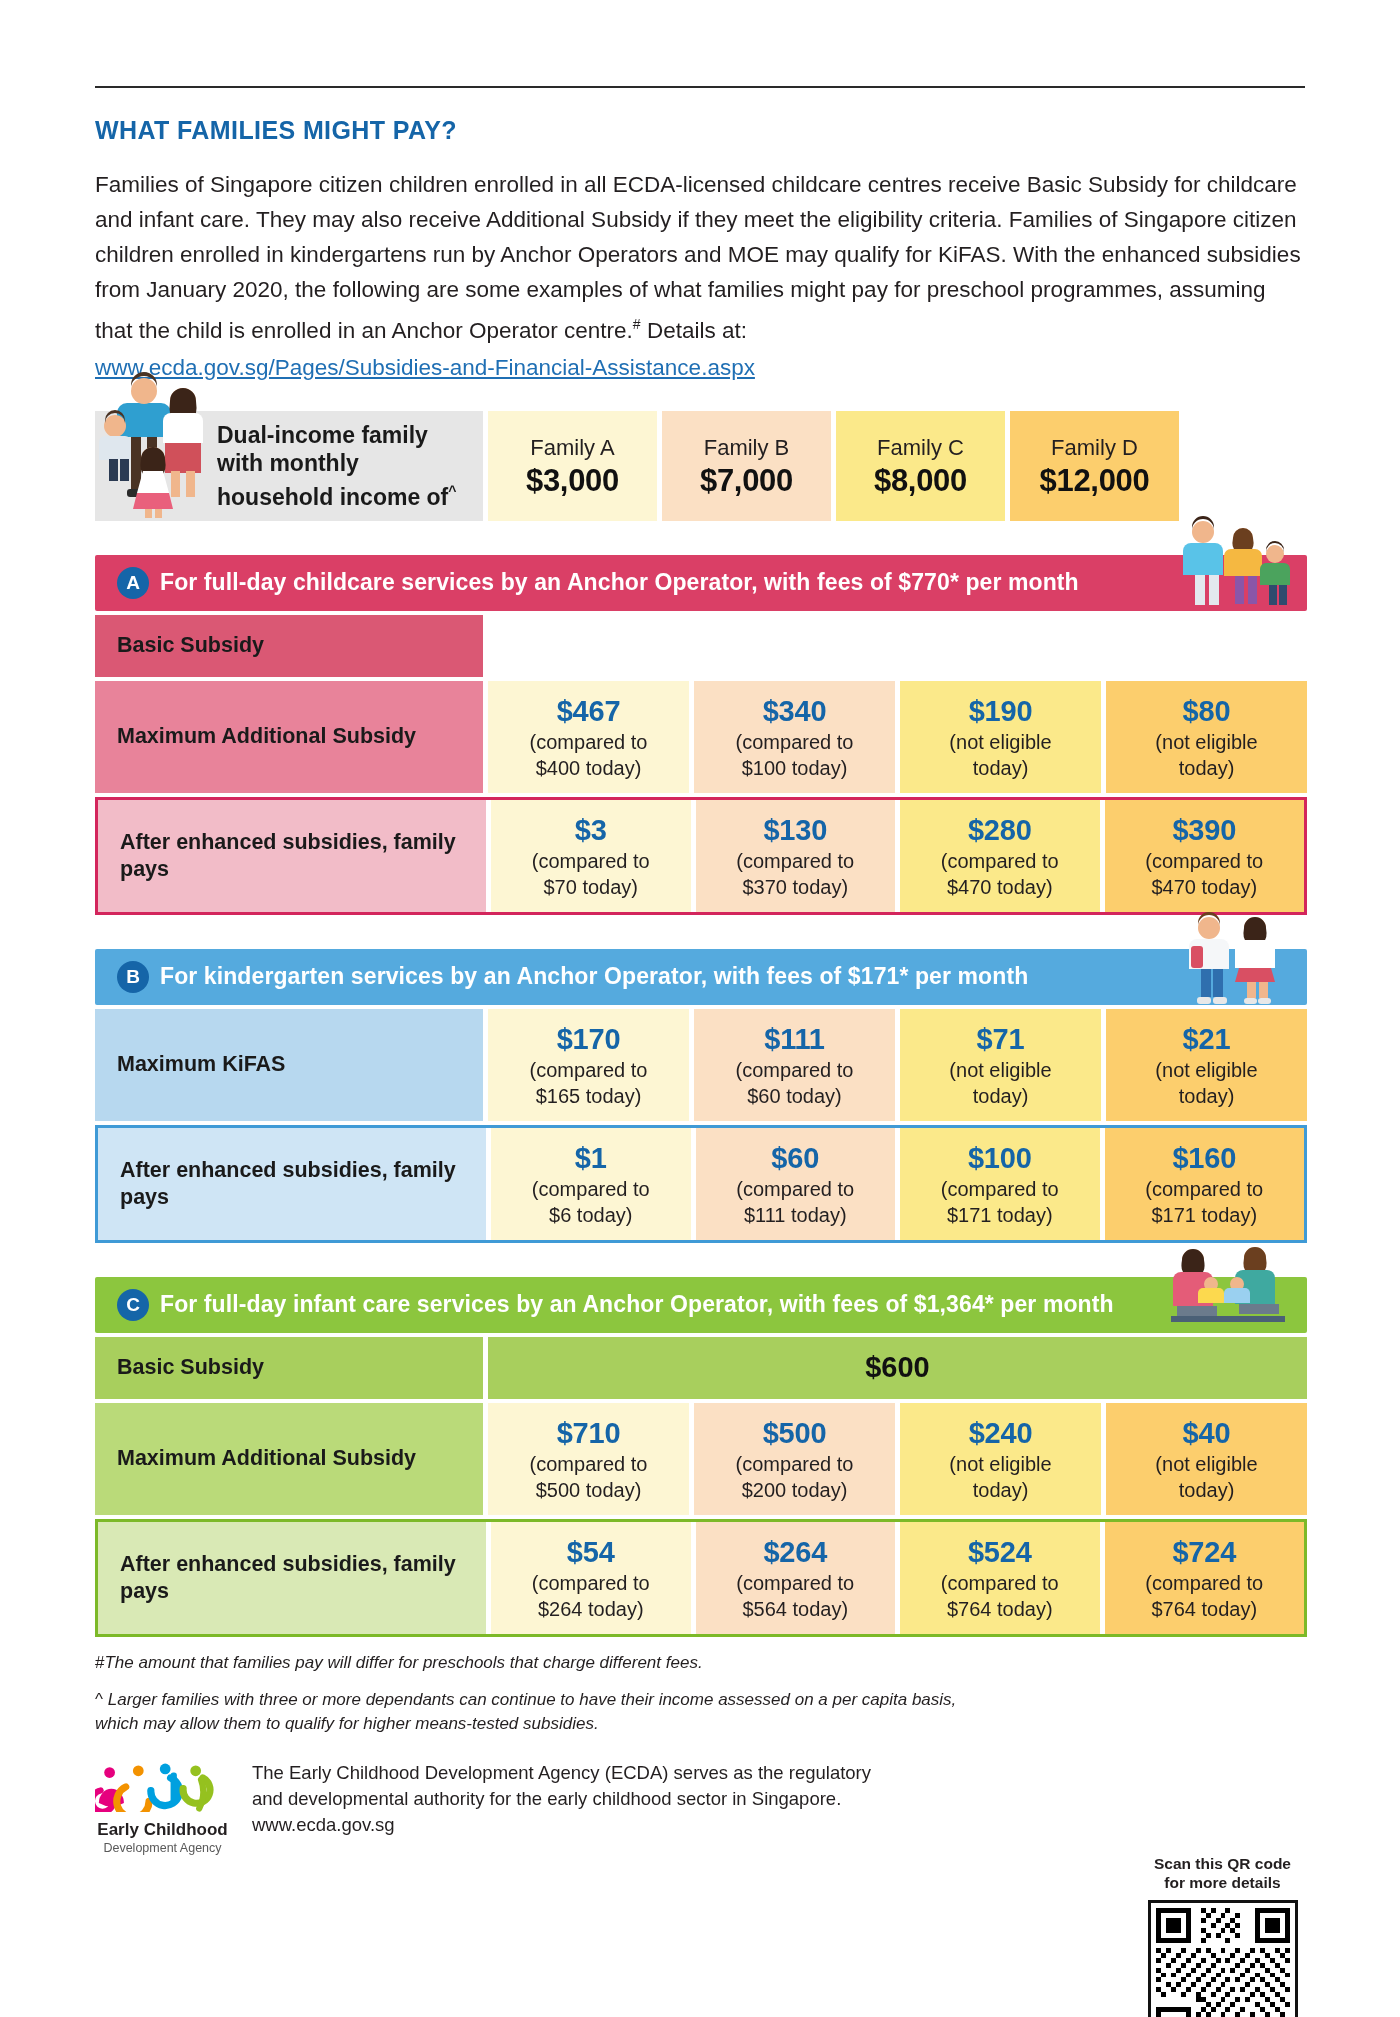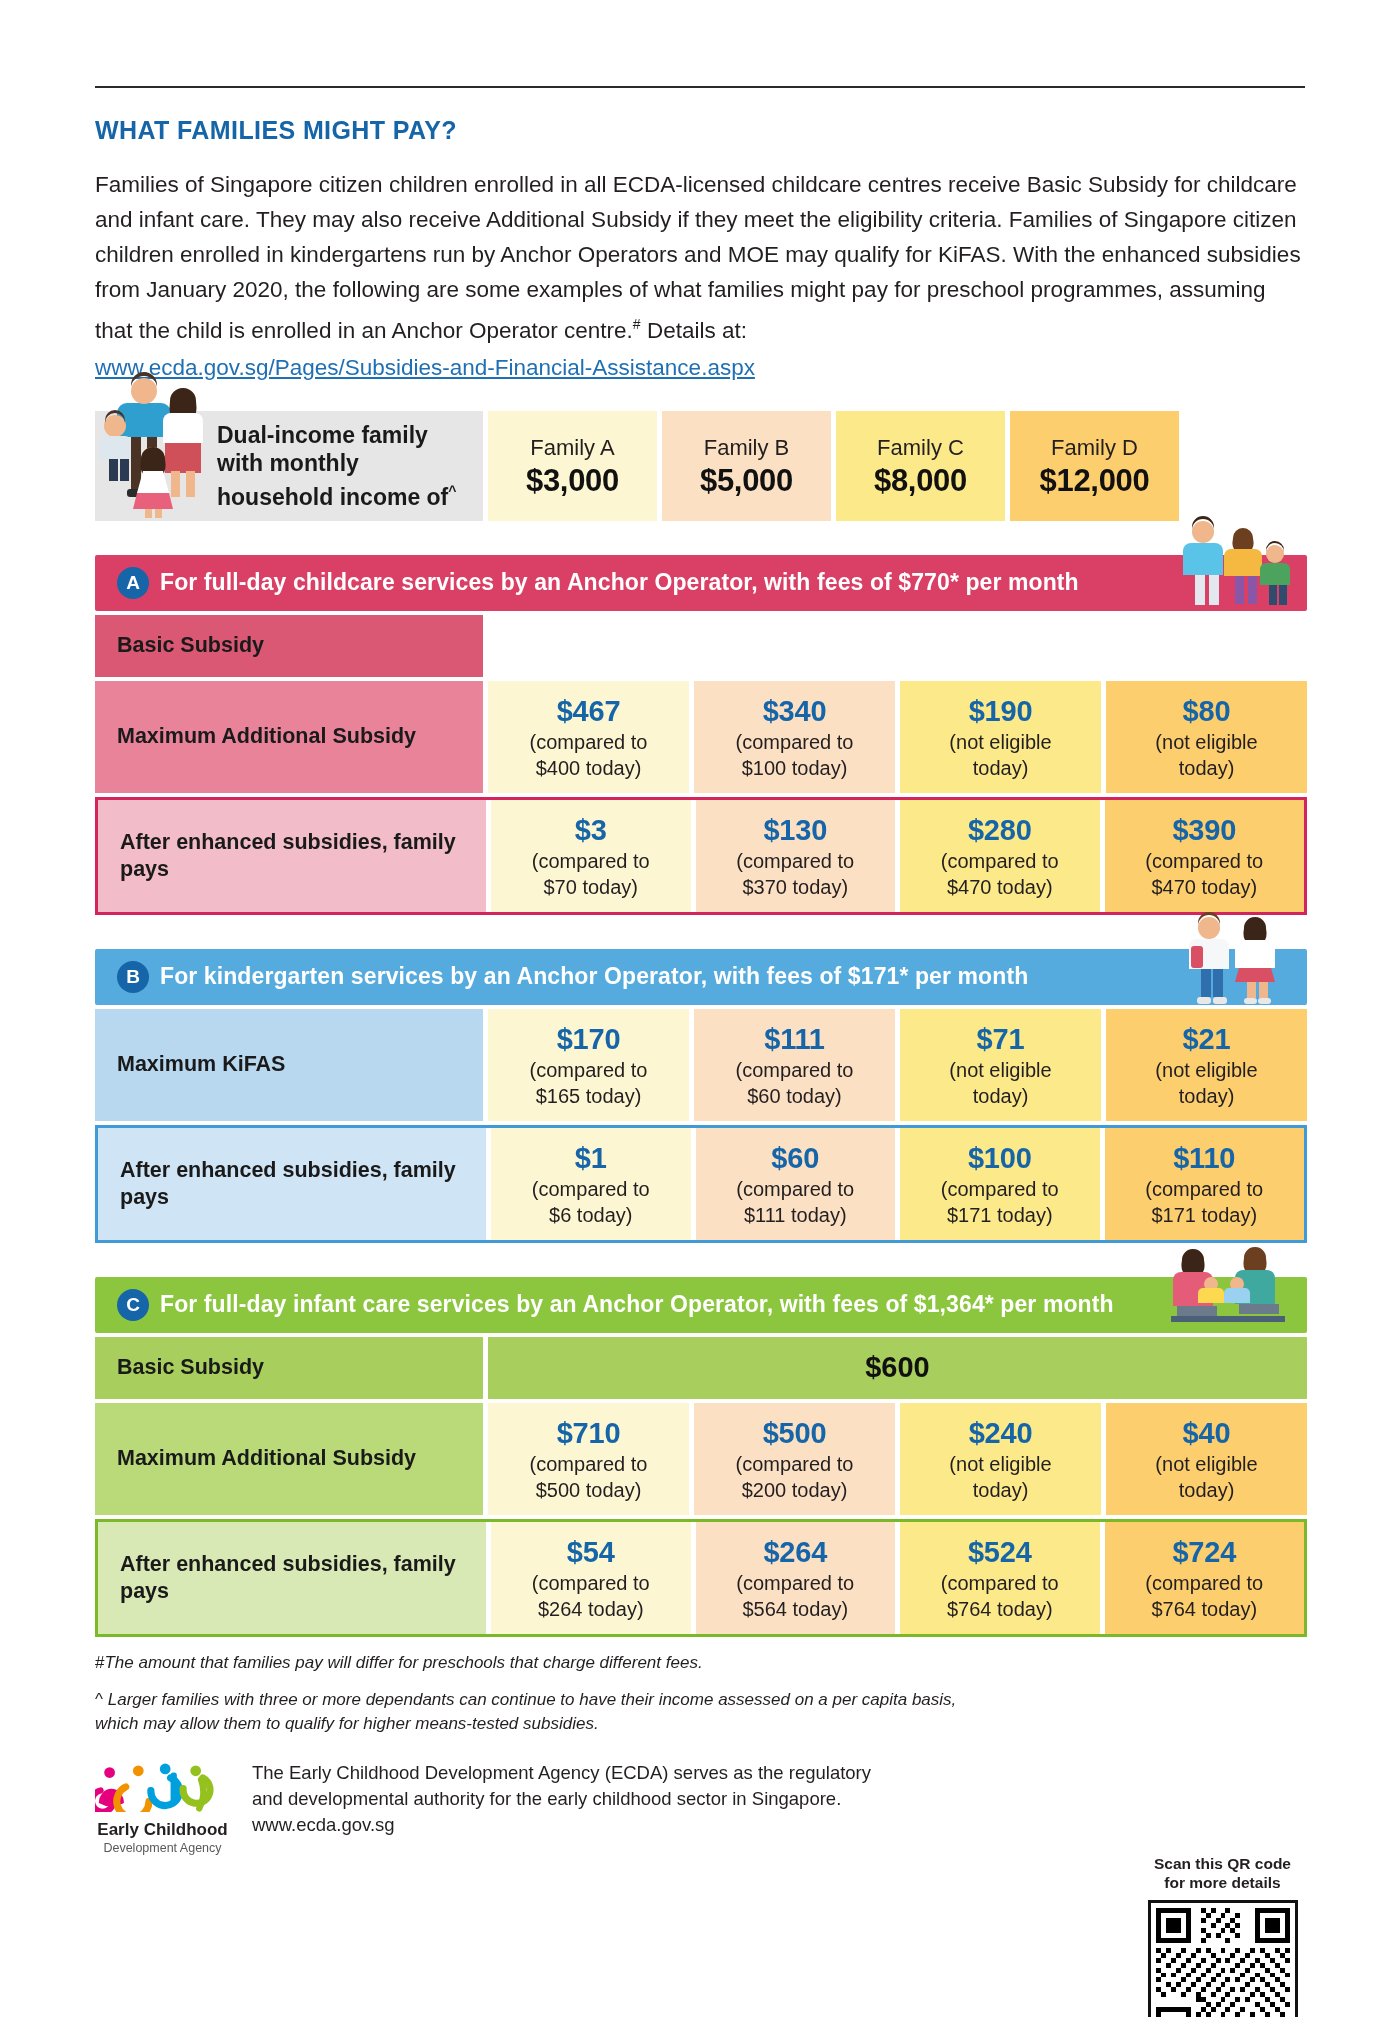--- a/index.html
+++ b/index.html
@@ -169,21 +169,21 @@
           <rect x="68" y="138" width="7" height="9" fill="#f0b68c"></rect>
         </svg>
         <div class="txt"><span>Dual-income family with monthly household income of</span><span class="sup">^</span></div>
       </div>
       <div class="fam-col c1">
         <div class="fam-name">Family A</div>
         <div class="fam-amt">$3,000</div>
       </div>
       <div class="fam-col c2">
         <div class="fam-name">Family B</div>
-        <div class="fam-amt">$5,000</div>
+        <div class="fam-amt">$7,000</div>
       </div>
       <div class="fam-col c3">
         <div class="fam-name">Family C</div>
         <div class="fam-amt">$8,000</div>
       </div>
       <div class="fam-col c4">
         <div class="fam-name">Family D</div>
         <div class="fam-amt">$12,000</div>
       </div>
     </div>
@@ -324,21 +324,21 @@
         <div class="big">$60</div>
         <div class="sub">(compared to</div>
         <div class="sub">$111 today)</div>
       </div>
       <div class="cell c3">
         <div class="big">$100</div>
         <div class="sub">(compared to</div>
         <div class="sub">$171 today)</div>
       </div>
       <div class="cell c4">
-        <div class="big">$110</div>
+        <div class="big">$160</div>
         <div class="sub">(compared to</div>
         <div class="sub">$171 today)</div>
       </div>
     </div>
   </div>
 
   <div class="section">
     <div class="sec-bar barC">
       <div class="badge">C</div>
       <div class="bar-txt">For full-day infant care services by an Anchor Operator, with fees of $1,364* per month</div>

